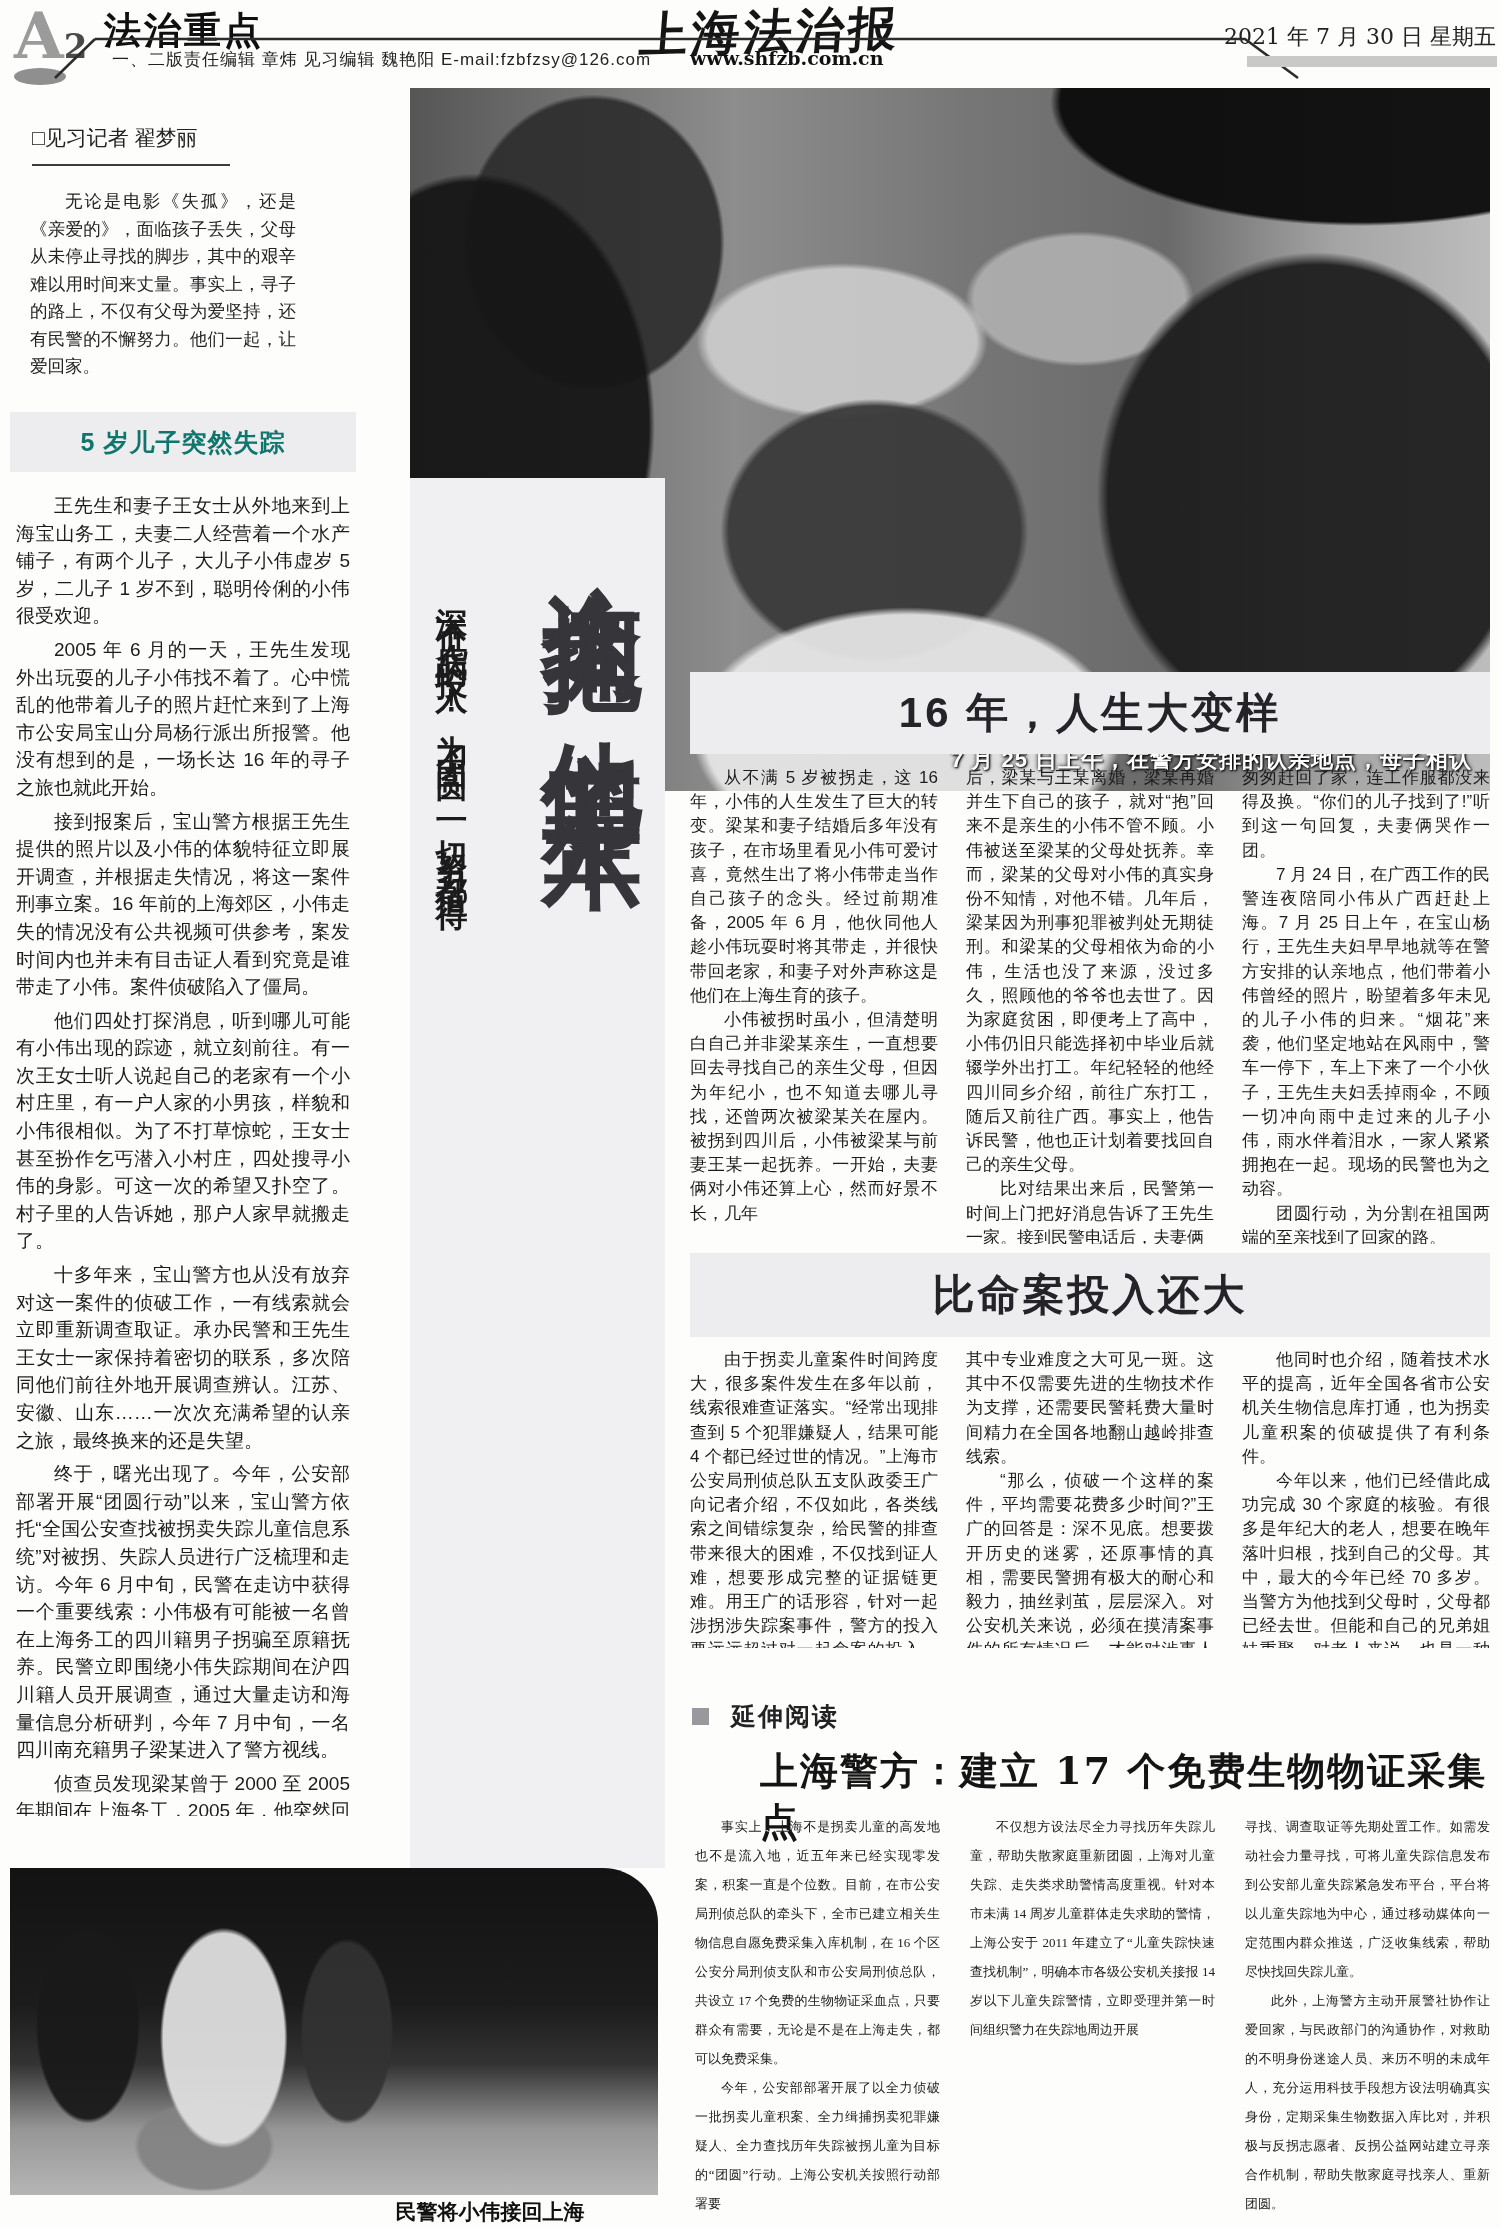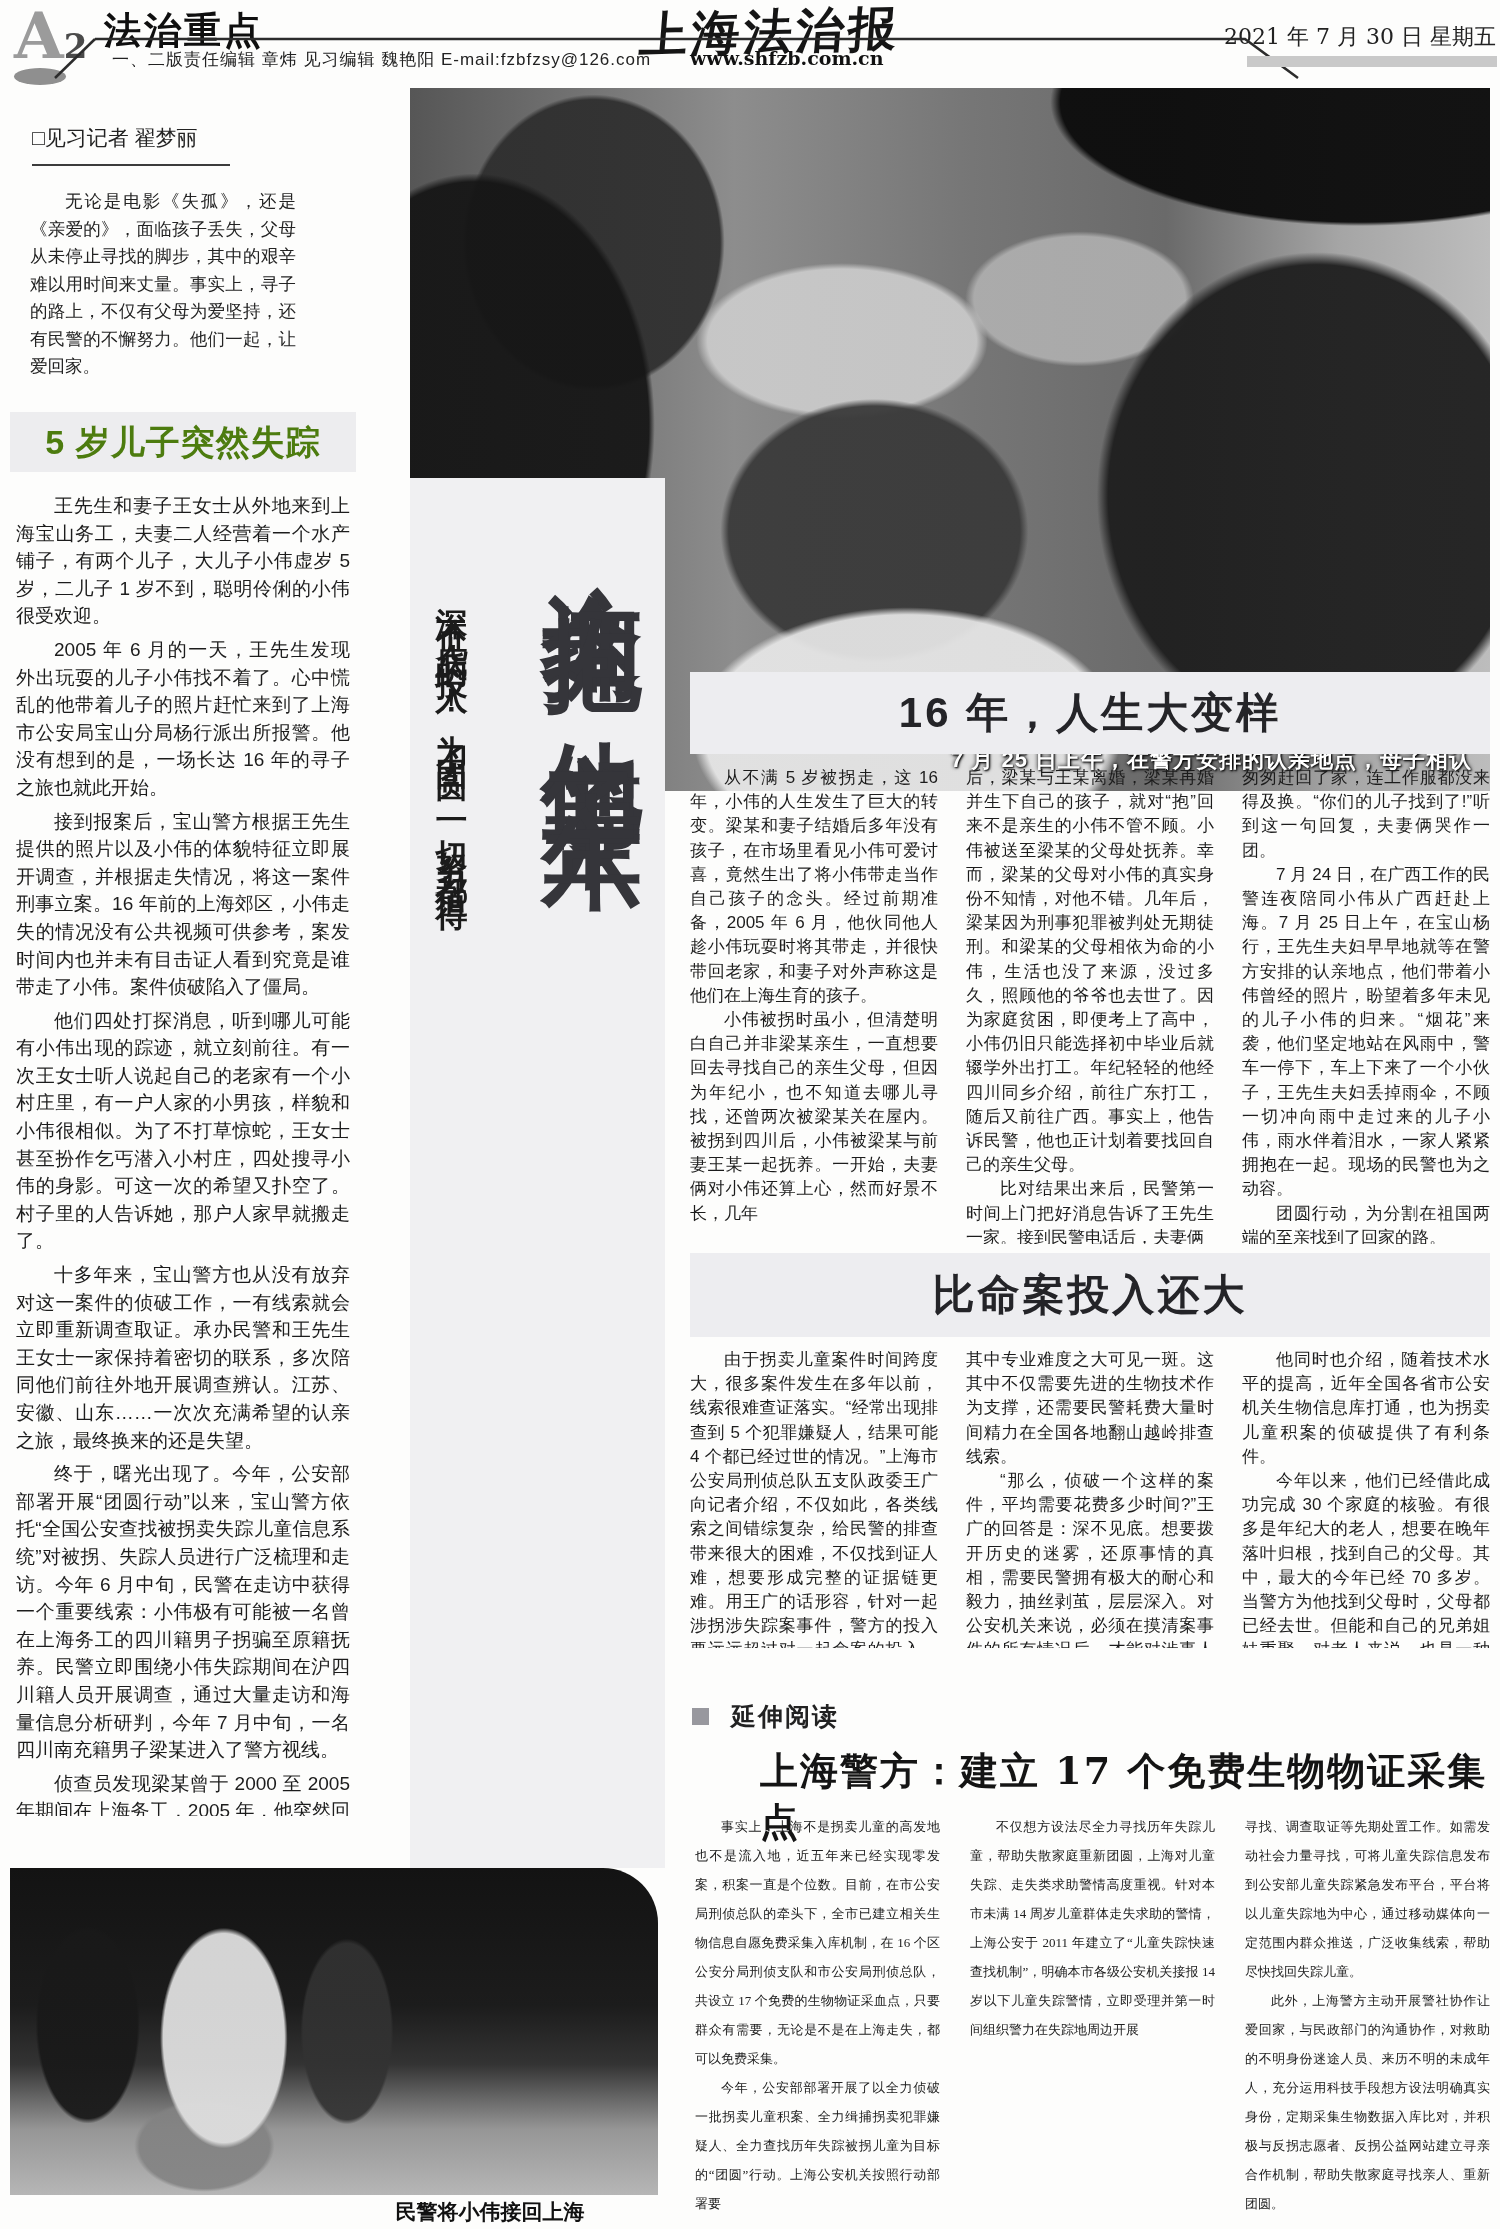--- a/index.html
+++ b/index.html
@@ -15,21 +15,21 @@
             transform:skewX(-6deg) rotate(-1.5deg);color:#151515;}
   #date-line{font-family:"DejaVu Serif",serif;font-size:22px;color:#222;width:360px;text-align:right;}
   #editors-line{font-size:17px;color:#222;letter-spacing:1px;}
   #website{font-family:"DejaVu Serif",serif;font-size:19px;font-weight:700;color:#111;}
   #top-gray-bar{width:250px;height:11px;background:#c9c9c9;}
   
   #byline{font-size:21px;color:#222;border-bottom:2px solid #3c3c3c;padding:0 8px 12px 0;width:190px;}
   #intro{width:266px;font-size:17.5px;line-height:27.5px;text-align:justify;color:#232323;}
   #intro p{margin:0;text-indent:2em;}
   #left-title-bar{width:346px;height:60px;background:#ededef;}
-  #left-title-bar div{font-size:34px;font-weight:700;line-height:60px;text-align:center;letter-spacing:1px;color:#4d7c0f;}
+  #left-title-bar div{font-size:25px;font-weight:700;line-height:60px;text-align:center;letter-spacing:1px;color:#0f766e;}
   #left-body{width:346px;height:1330px;font-size:19px;line-height:27.6px;text-align:justify;overflow:hidden;color:#1c1c1c;}
   #left-body p{margin:6px;text-indent:2em;}
   
   #main-photo{width:1080px;height:703px;overflow:hidden;background:
      radial-gradient(ellipse 500px 200px at 88% 2%, rgba(12,12,12,.96) 60%, rgba(12,12,12,0) 62%),
      radial-gradient(ellipse 300px 420px at 6% 48%, rgba(22,22,22,.95) 58%, rgba(22,22,22,0) 60%),
      radial-gradient(ellipse 230px 260px at 17% 22%, rgba(45,45,45,.92) 55%, rgba(45,45,45,0) 57%),
      radial-gradient(ellipse 420px 250px at 46% 92%, rgba(232,232,232,.92) 48%, rgba(232,232,232,0) 51%),
      radial-gradient(ellipse 280px 240px at 43% 63%, rgba(58,58,58,.95) 52%, rgba(58,58,58,0) 55%),
      radial-gradient(ellipse 380px 420px at 84% 58%, rgba(30,30,30,.95) 55%, rgba(30,30,30,0) 58%),

